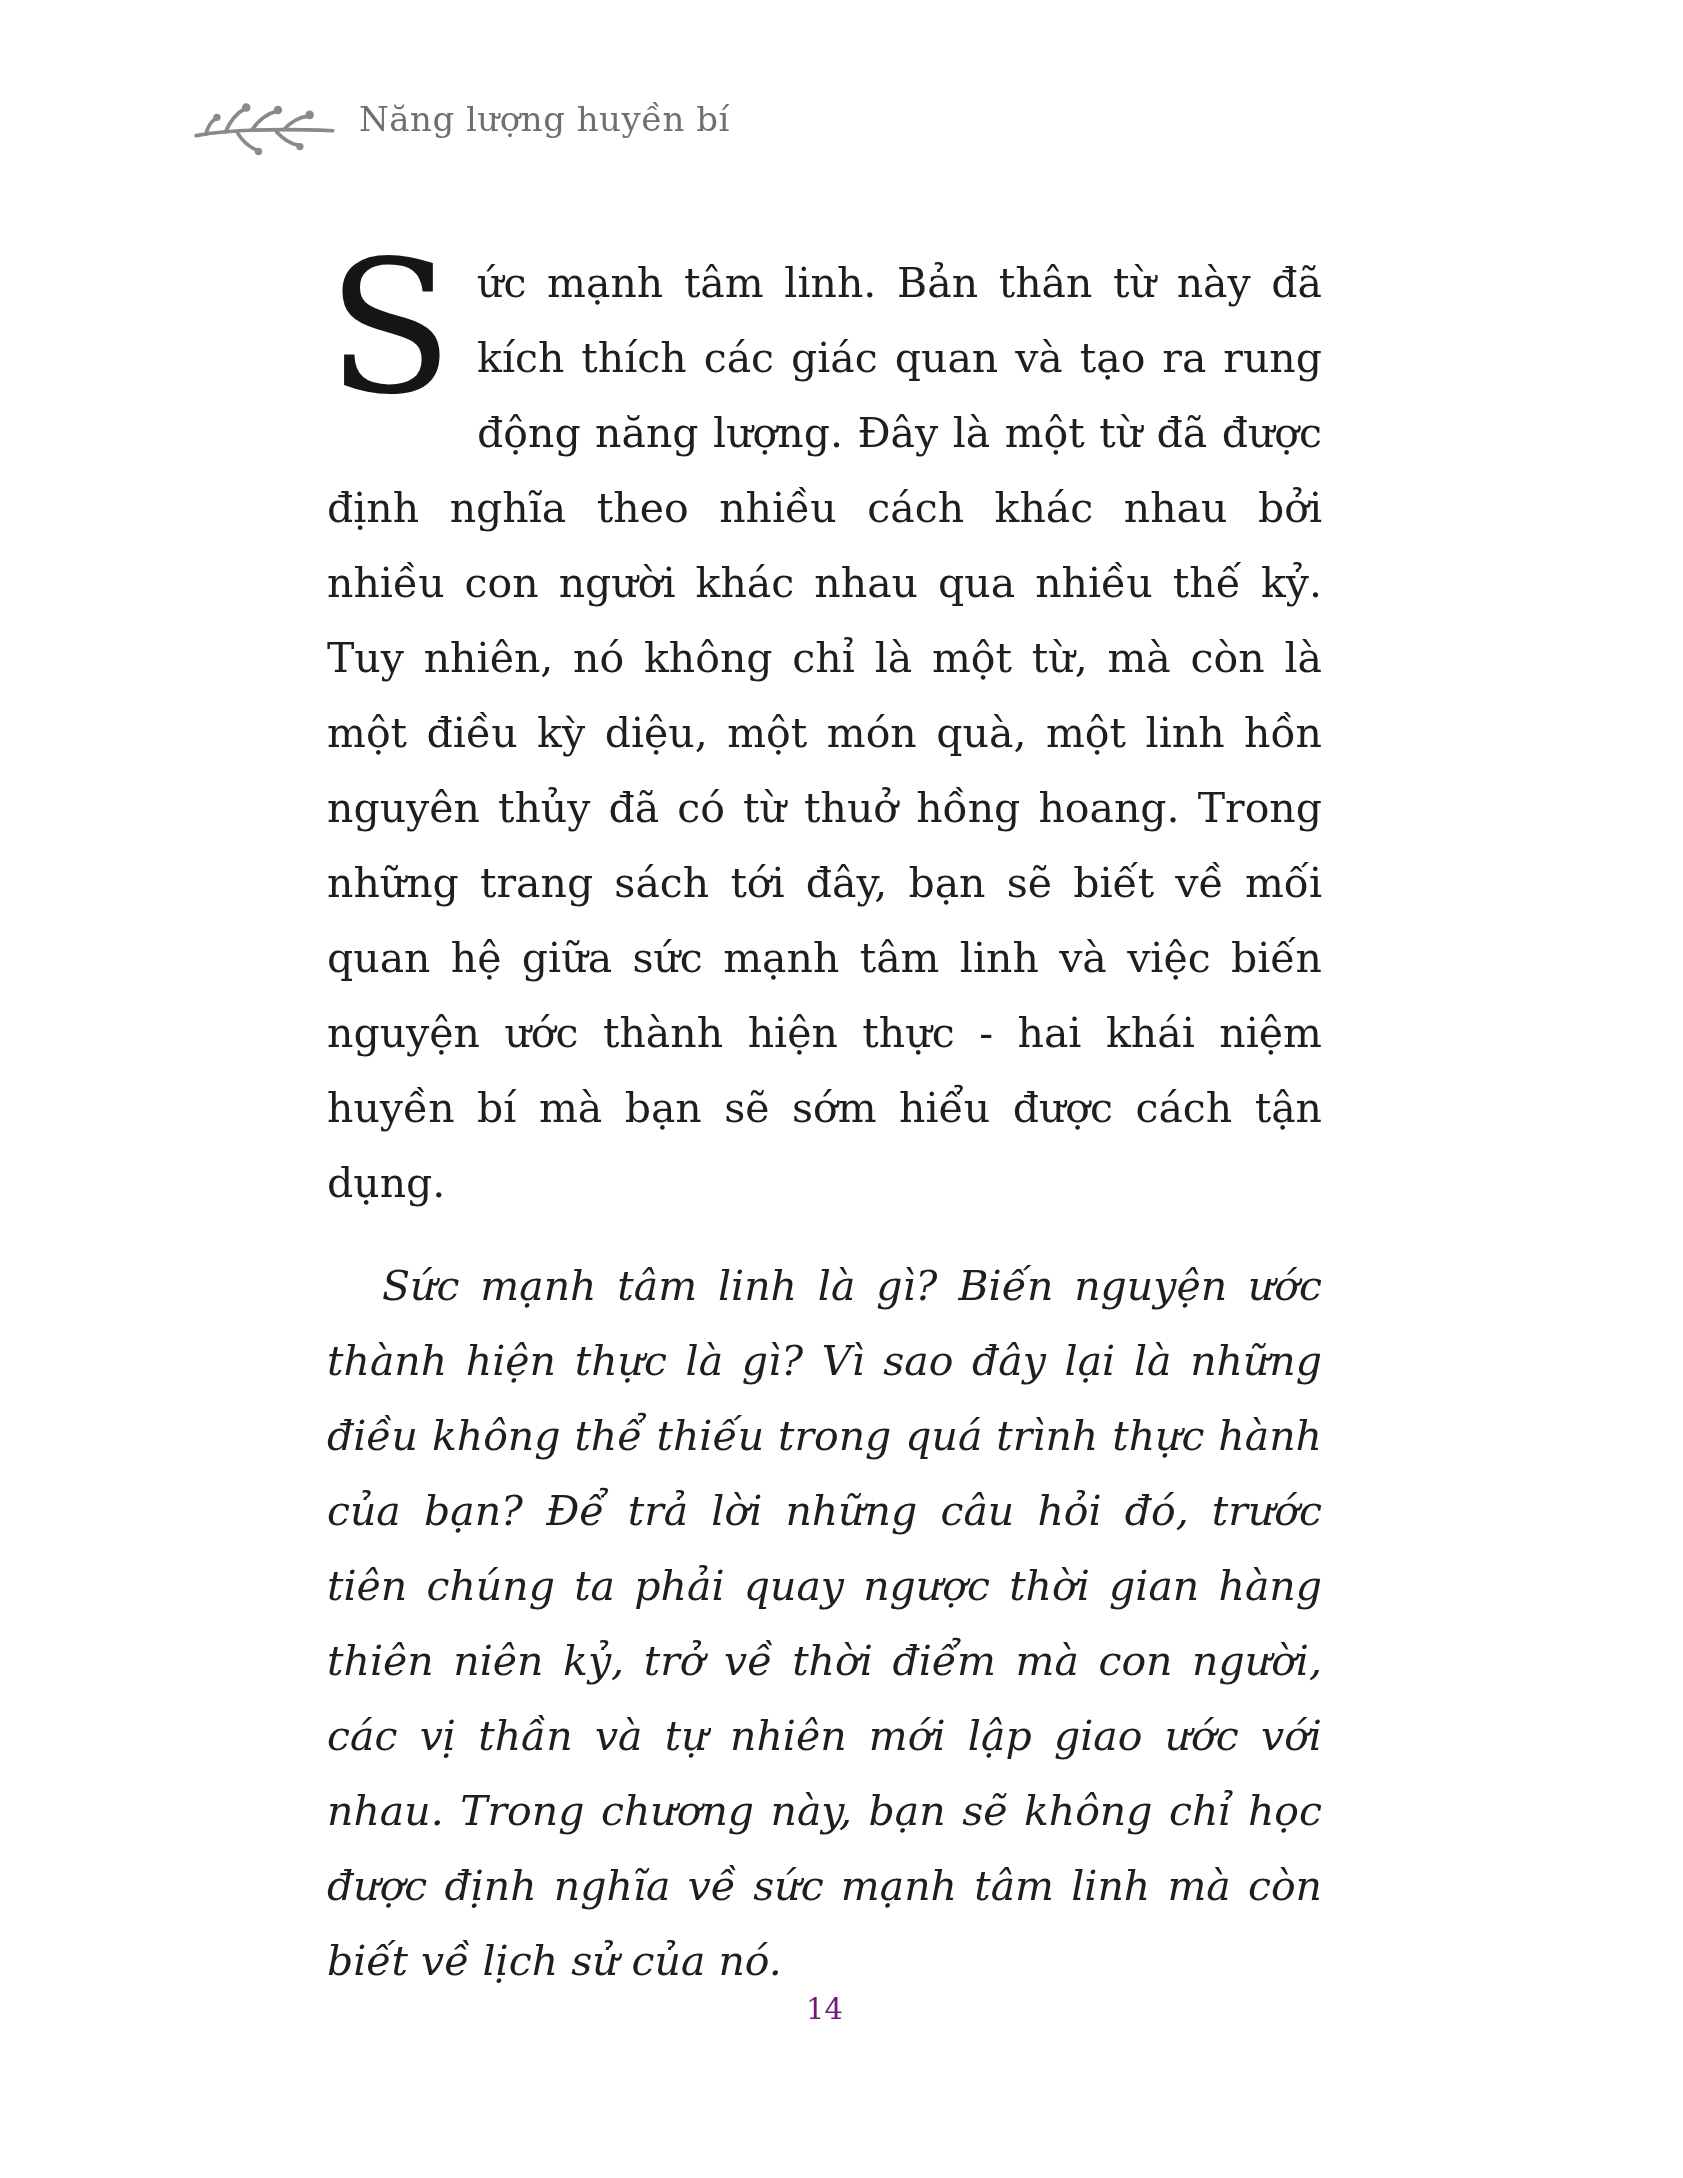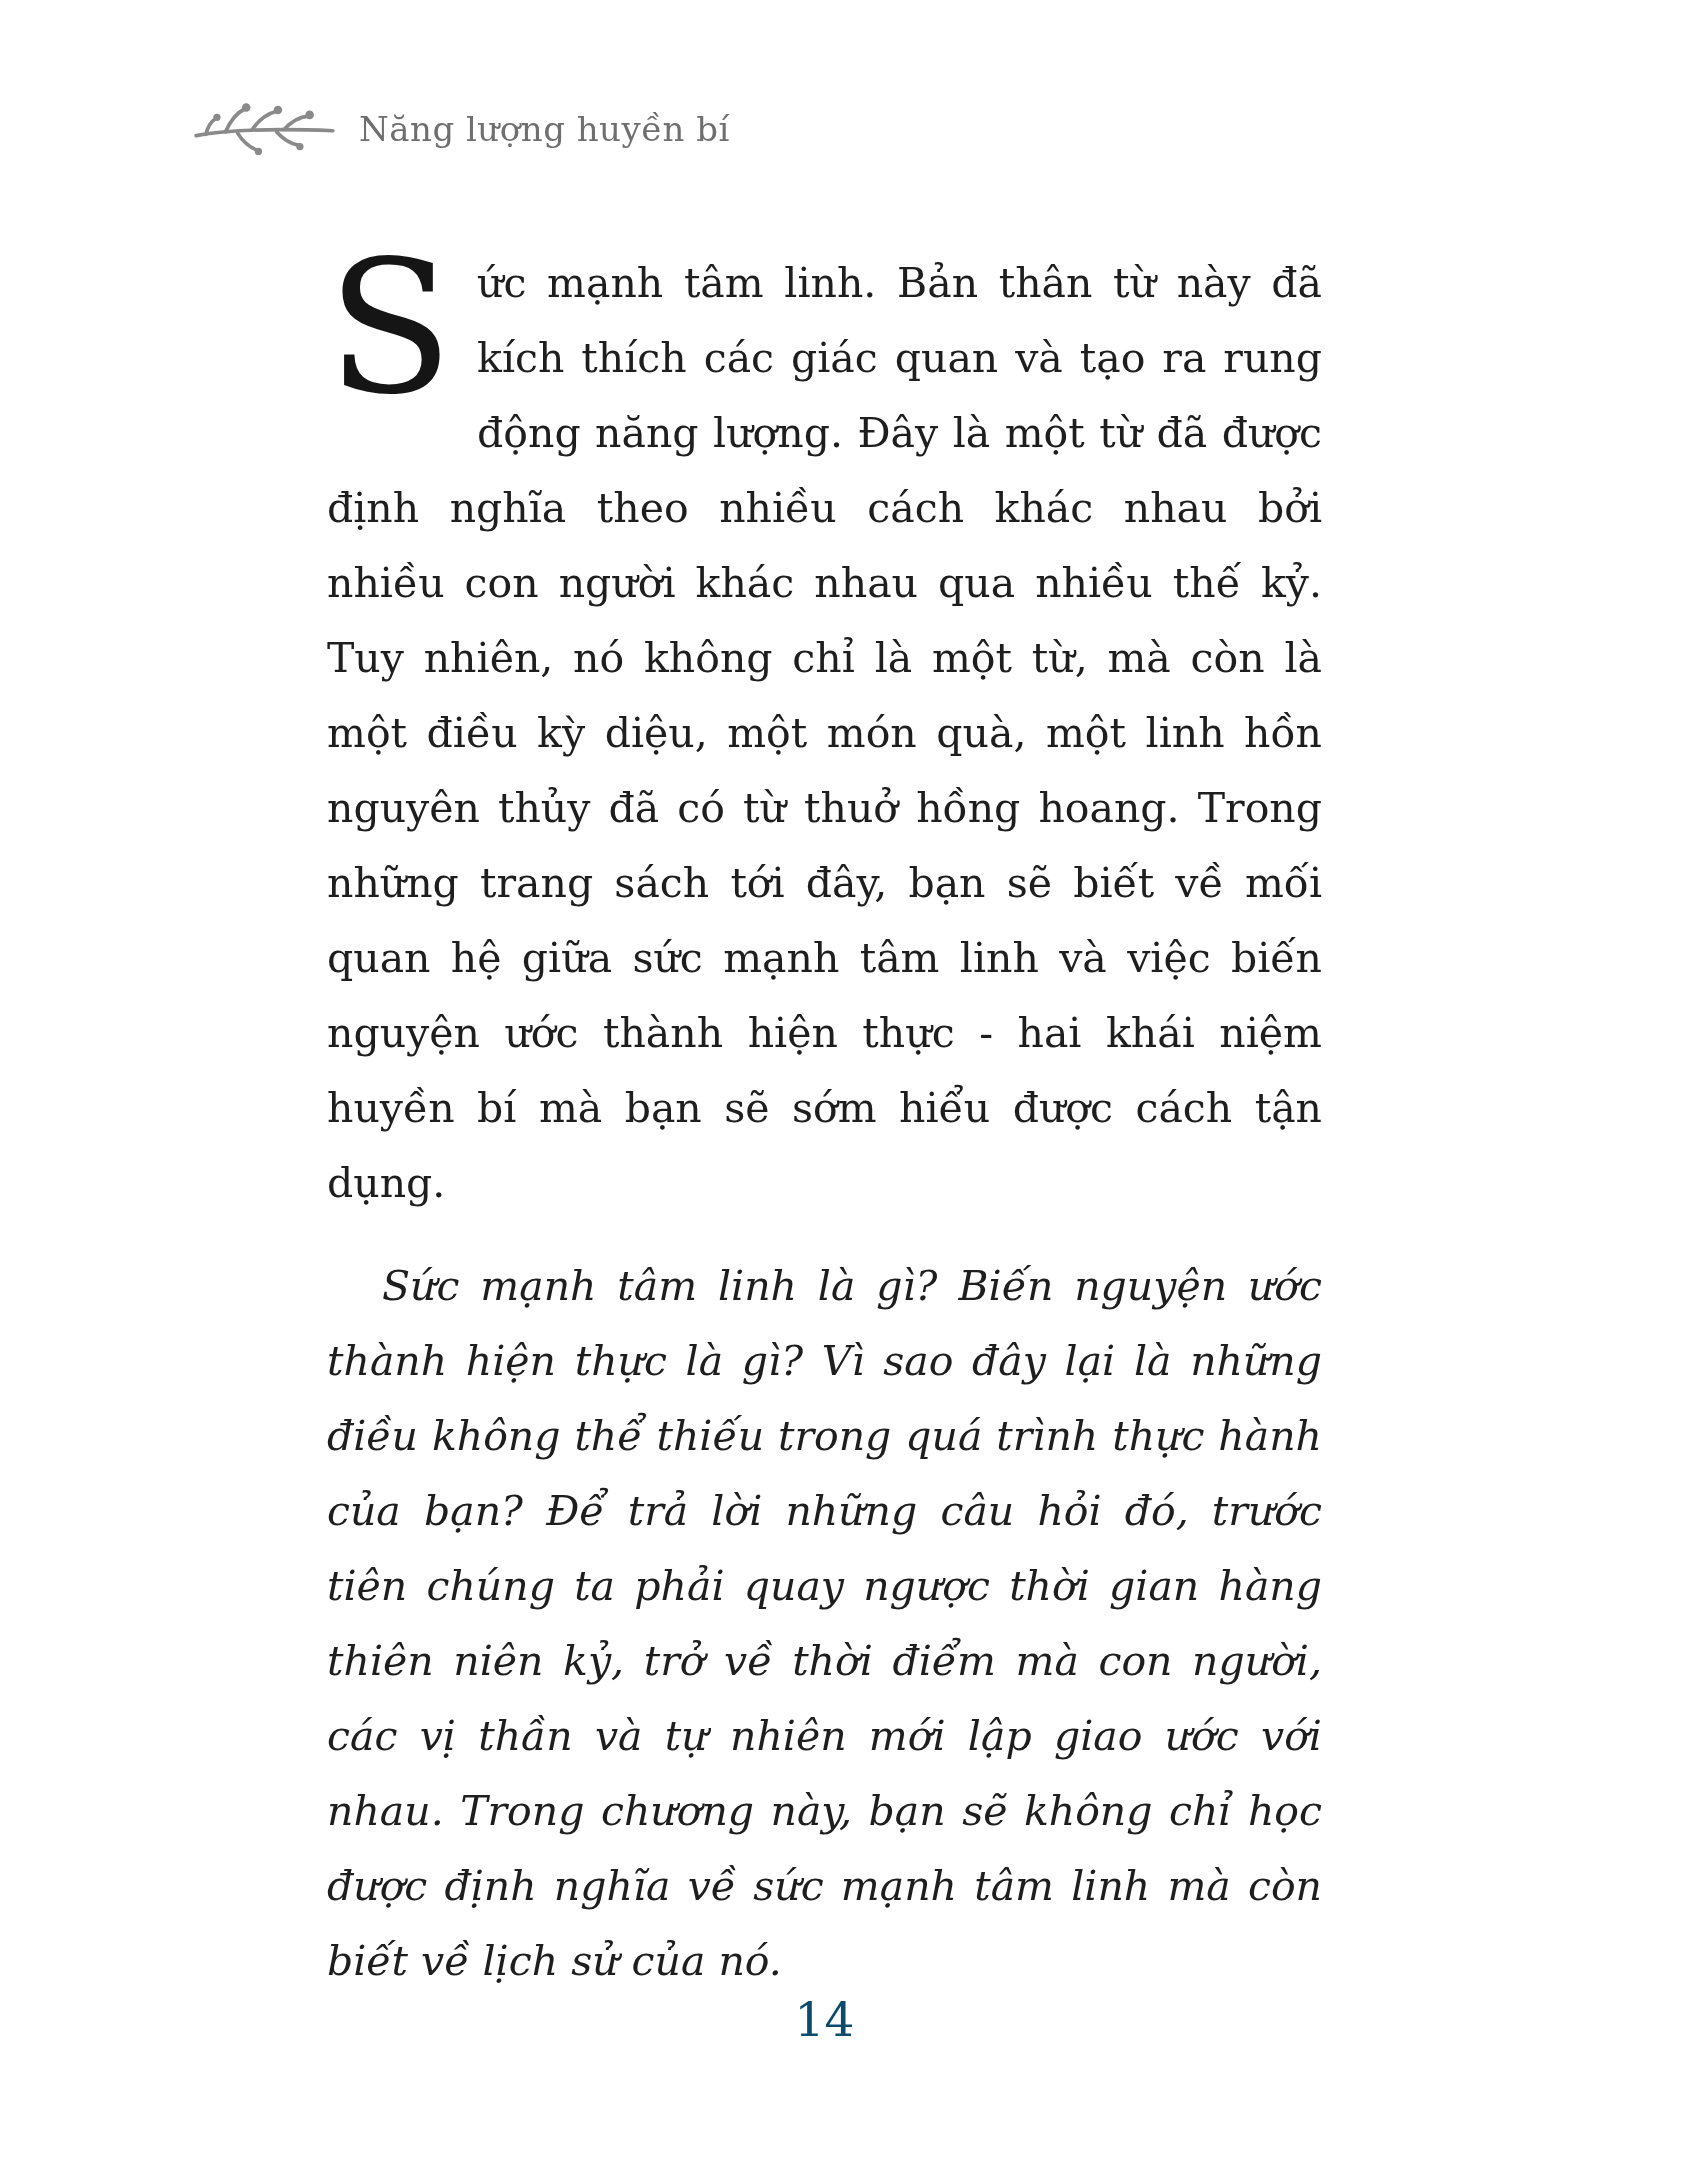--- a/index.html
+++ b/index.html
@@ -20,21 +20,21 @@
     background: #ffffff;
     overflow: hidden;
   }
 
   
   .running-header {
     position: absolute;
     top: 99px;
     left: 190px;
     display: flex;
-    align-items: center;
+    align-items: flex-start;
     gap: 20px;
     color: #6f6f6f;
   }
   .ornament {
     display: inline-flex;
     align-items: center;
   }
   .running-title {
     font-size: 34px;
     line-height: 1.2;
@@ -71,22 +71,22 @@
 
   
   .page-footer {
     position: absolute;
     top: 1992px;
     left: 327px;
     width: 995px;
     text-align: center;
   }
   .page-number {
-    font-size: 47px;
-    color: #0c4a6e;
+    font-size: 29px;
+    color: #701a75;
   }
 </style>
 </head>
 <body>
 
 <div class="page">
 
   <header class="running-header">
     <span class="ornament">
       <svg width="149" height="61" viewBox="0 0 120 50" aria-hidden="true">

